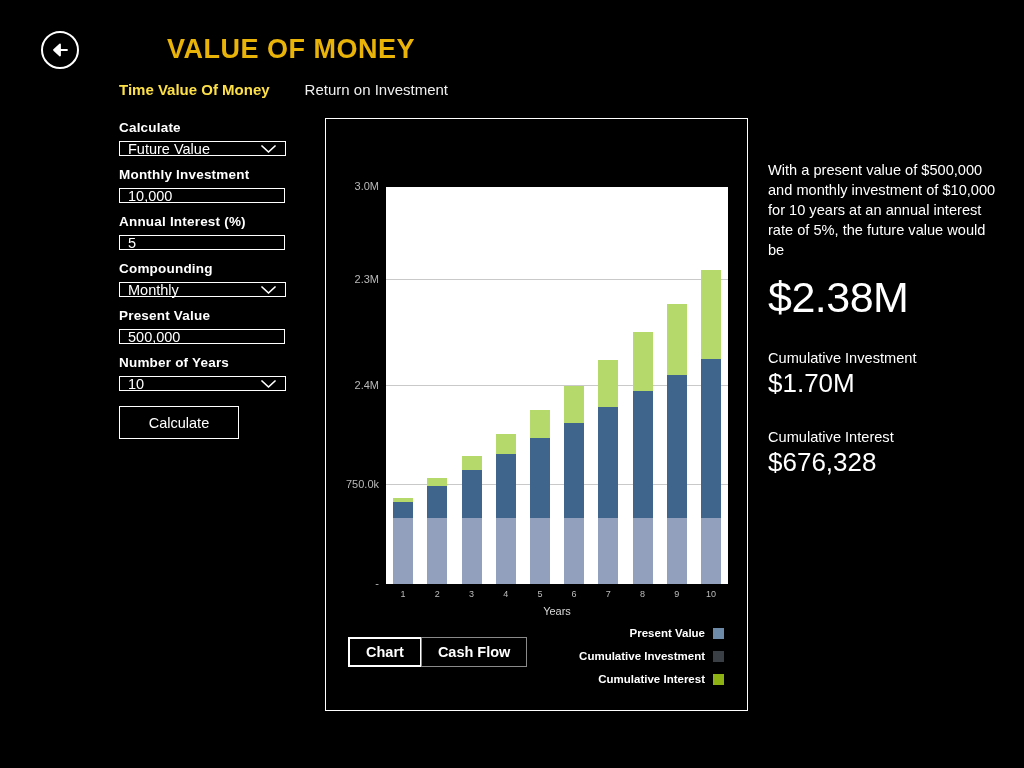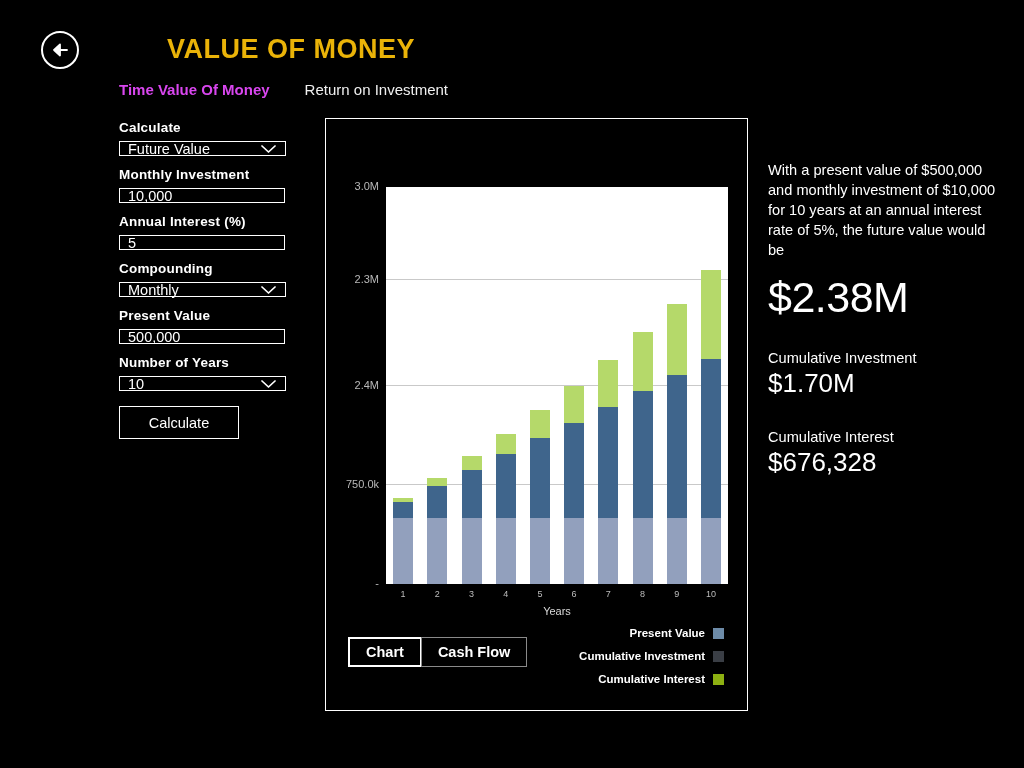--- a/index.html
+++ b/index.html
@@ -22,21 +22,21 @@
   #back-btn svg { display: block; }
 
   #page-title {
     position: absolute; left: 119px; top: 34px;
     font-size: 27px; font-weight: bold; letter-spacing: .5px;
     color: #eab308;
     margin-left: 48px;
   }
 
   #tabs { position: absolute; left: 119px; top: 81px; display: flex; }
-  .tab { font-size: 15px; color: #d946ef; cursor: pointer; white-space: nowrap; }
+  .tab { font-size: 15px; color: #fde047; cursor: pointer; white-space: nowrap; }
   .tab.active { font-weight: bold; }
   .tab.inactive { font-weight: normal; color: #f0f0f0; }
   .tab + .tab { margin-left: 35px; }
 
   
   #form-panel { position: absolute; left: 119px; top: 120px; width: 190px; }
   .field { margin-bottom: 11px; }
   .field-label {
     font-size: 13.5px; font-weight: bold; color: #ffffff;
     margin-bottom: 6px; letter-spacing: .2px;

